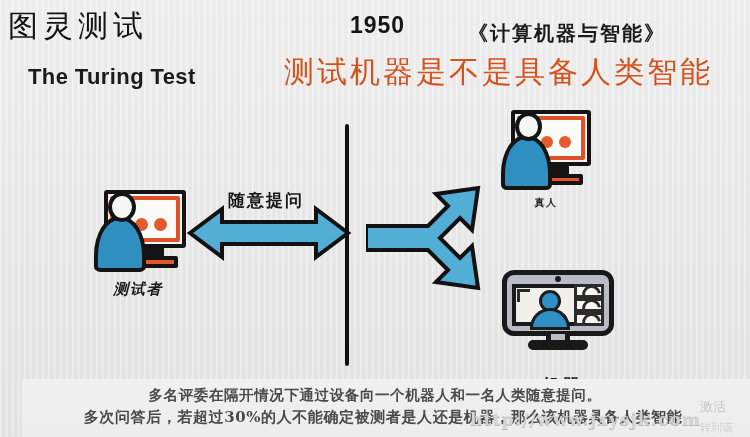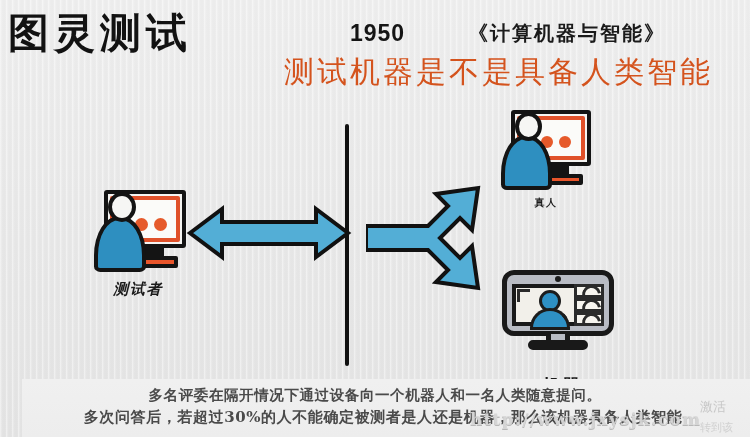--- a/index.html
+++ b/index.html
@@ -27,43 +27,43 @@
       linear-gradient(180deg, #eeeeee 0%, #e8e8e8 55%, #e4e4e4 100%);
     overflow: hidden;
   }
 
   
   .cn-title {
     position: absolute;
     left: 8px;
     top: 6px;
     font-family: "DejaVu Serif", serif;
-    font-size: 41px;
-    font-weight: 700;
+    font-size: 30px;
+    font-weight: 400;
     letter-spacing: 5px;
     color: #121212;
     white-space: nowrap;
     text-align: center;
   }
   .en-title {
     position: absolute;
     left: 28px;
     top: 64px;
     font-family: "Liberation Sans", sans-serif;
     font-size: 22px;
     font-weight: 700;
     letter-spacing: 0.4px;
     color: #1b1b1b;
     white-space: nowrap;
   }
 
   .year {
     position: absolute;
     left: 350px;
-    top: 20px;
+    top: 12px;
     font-family: "Liberation Sans", sans-serif;
     font-size: 23px;
     font-weight: 700;
     letter-spacing: 1px;
     color: #151515;
   }
   .paper-name {
     position: absolute;
     left: 468px;
     top: 20px;
@@ -303,20 +303,21 @@
     color: rgba(205,205,205,0.9);
     white-space: nowrap;
   }
 </style>
 </head>
 <body>
 
 <div id="slide">
 
   <div class="cn-title">图灵测试</div>
+  <div class="en-title">The Turing Test</div>
   <div class="year">1950</div>
   <div class="paper-name">《计算机器与智能》</div>
   <div class="headline">测试机器是不是具备人类智能</div>
 
   <div class="divider"></div>
 
   <div class="figure" style="left:78px; top:188px; width:120px; height:112px;font-style:italic;">
     <div class="person-scene" style="width:120px;height:88px;">
       <div class="pm-monitor" style="left:26px; top:2px; width:82px; height:58px;"></div>
       <div class="pm-screen" style="left:32px; top:8px; width:70px; height:46px;"></div>
@@ -360,20 +361,21 @@
       <div class="mm-arc" style="left:84px; top:43px;"></div>
       <div class="mm-neck" style="left:48px; top:64px; width:24px; height:12px;"></div>
       <div class="mm-foot" style="left:30px; top:70px; width:60px; height:10px;"></div>
     </div>
     <div class="fig-label" style="top:84px; font-size:18px; letter-spacing:1.5px;margin-top:20px;">机器</div>
   </div>
 
   <svg class="arrow-svg" style="left:186px; top:204px;" width="166" height="58" viewBox="0 0 166 58">
     <polygon class="arrow-fill" points="4,29 36,5 36,18 130,18 130,5 162,29 130,53 130,40 36,40 36,53"></polygon>
   </svg>
+  <div class="ask-label">随意提问</div>
 
   <svg class="arrow-svg" style="left:366px; top:166px;" width="140" height="140" viewBox="0 0 140 140">
     <path class="arrow-fill" d="M 0,60
          L 62,60
          L 82,40
          L 70,28
          L 112,22
          L 106,64
          L 94,52
          L 74,72

